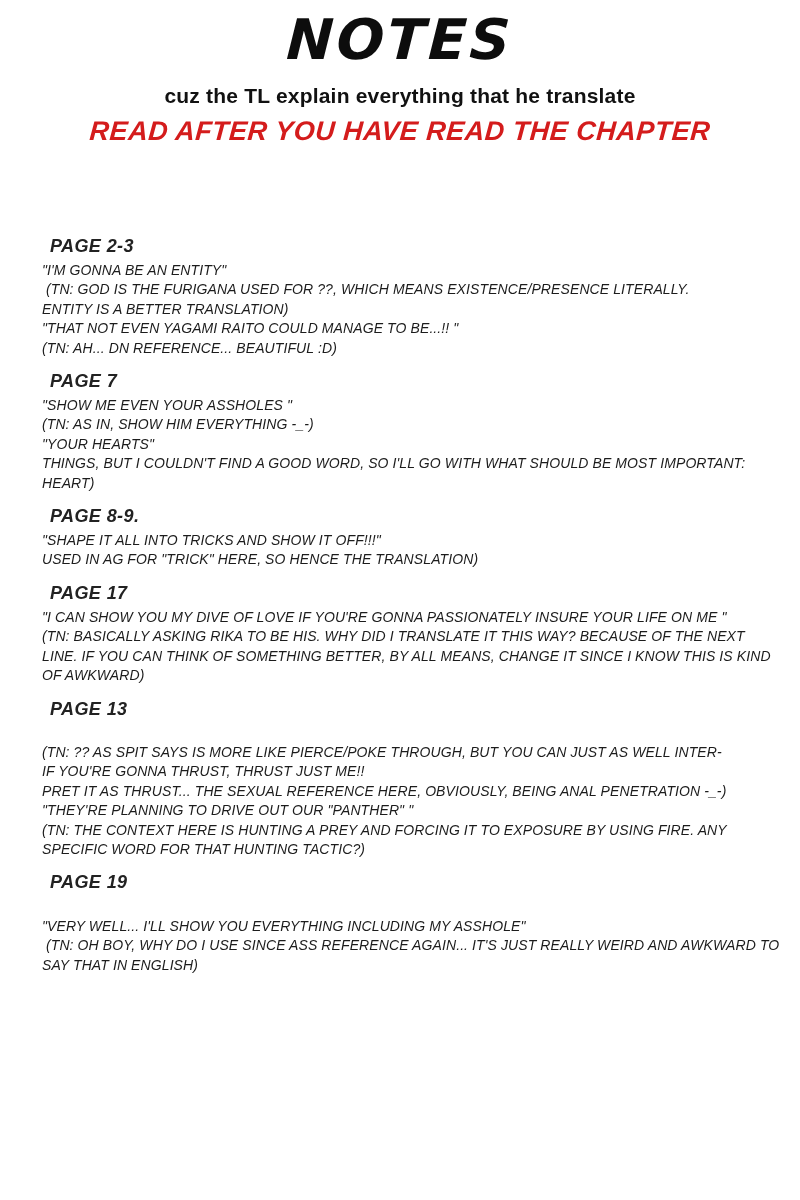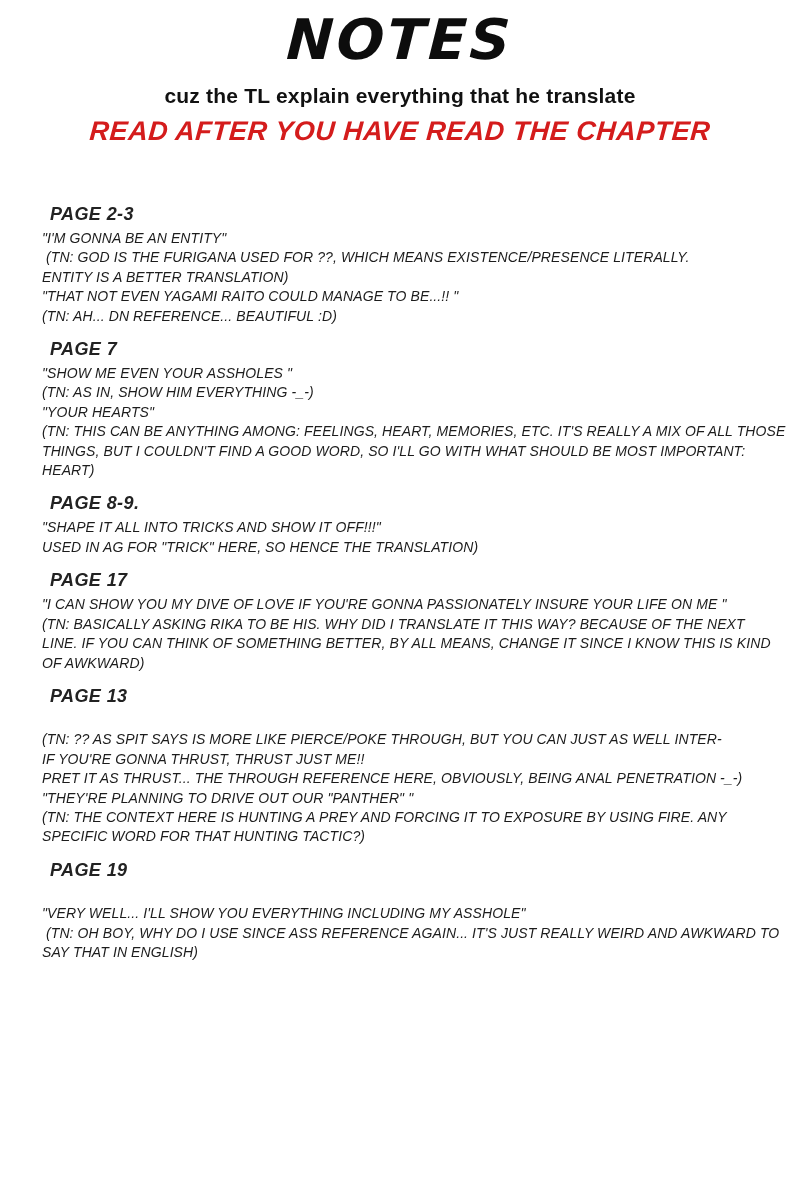--- a/index.html
+++ b/index.html
@@ -38,21 +38,21 @@
   .warning {
     margin: 8px 0 0 0;
     font-size: 27px;
     font-weight: 900;
     font-style: italic;
     letter-spacing: 0.5px;
     transform: skewX(-4deg);
   }
   
   .sections {
-    margin-top: 56px;
+    margin-top: 88px;
     padding-left: 42px;
     padding-right: 0;
   }
   .section { margin-top: 12px; }
   .section:first-child { margin-top: 0; }
   .page-heading {
     margin: 0 0 4px 8px;
     font-size: 18px;
     font-weight: 600;
     font-style: italic;
@@ -89,42 +89,41 @@
         <p class="line"> (TN: GOD IS THE FURIGANA USED FOR ??, WHICH MEANS EXISTENCE/PRESENCE LITERALLY.</p>
         <p class="line">ENTITY IS A BETTER TRANSLATION)</p>
         <p class="line">"THAT NOT EVEN YAGAMI RAITO COULD MANAGE TO BE...!! "</p>
         <p class="line">(TN: AH... DN REFERENCE... BEAUTIFUL :D)</p>
       </section>
       <section class="section">
         <h2 class="page-heading">PAGE 7</h2>
         <p class="line">"SHOW ME EVEN YOUR ASSHOLES "</p>
         <p class="line">(TN: AS IN, SHOW HIM EVERYTHING -_-)</p>
         <p class="line">"YOUR HEARTS"</p>
-        <p class="line">(TN: THIS CAN BE ANYTHING AMONG: FEELINGS, HEART, MEMORIES, ETC. IT'S REALLY A MIX OF ALL THOSE</p>
         <p class="line">THINGS, BUT I COULDN'T FIND A GOOD WORD, SO I'LL GO WITH WHAT SHOULD BE MOST IMPORTANT:</p>
         <p class="line">HEART)</p>
       </section>
       <section class="section">
         <h2 class="page-heading">PAGE 8-9.</h2>
         <p class="line">"SHAPE IT ALL INTO TRICKS AND SHOW IT OFF!!!"</p>
         <p class="line">USED IN AG FOR "TRICK" HERE, SO HENCE THE TRANSLATION)</p>
       </section>
       <section class="section">
         <h2 class="page-heading">PAGE 17</h2>
         <p class="line">"I CAN SHOW YOU MY DIVE OF LOVE IF YOU'RE GONNA PASSIONATELY INSURE YOUR LIFE ON ME "</p>
         <p class="line">(TN: BASICALLY ASKING RIKA TO BE HIS. WHY DID I TRANSLATE IT THIS WAY? BECAUSE OF THE NEXT</p>
         <p class="line">LINE. IF YOU CAN THINK OF SOMETHING BETTER, BY ALL MEANS, CHANGE IT SINCE I KNOW THIS IS KIND</p>
         <p class="line">OF AWKWARD)</p>
       </section>
       <section class="section">
         <h2 class="page-heading">PAGE 13</h2>
         <p class="line">&nbsp;</p>
         <p class="line">(TN: ?? AS SPIT SAYS IS MORE LIKE PIERCE/POKE THROUGH, BUT YOU CAN JUST AS WELL INTER-</p>
         <p class="line">IF YOU'RE GONNA THRUST, THRUST JUST ME!!</p>
-        <p class="line">PRET IT AS THRUST... THE THROUGH REFERENCE HERE, OBVIOUSLY, BEING ANAL PENETRATION -_-)</p>
+        <p class="line">PRET IT AS THRUST... THE SEXUAL REFERENCE HERE, OBVIOUSLY, BEING ANAL PENETRATION -_-)</p>
         <p class="line">"THEY'RE PLANNING TO DRIVE OUT OUR "PANTHER" "</p>
         <p class="line">(TN: THE CONTEXT HERE IS HUNTING A PREY AND FORCING IT TO EXPOSURE BY USING FIRE. ANY</p>
         <p class="line">SPECIFIC WORD FOR THAT HUNTING TACTIC?)</p>
       </section>
       <section class="section">
         <h2 class="page-heading">PAGE 19</h2>
         <p class="line">&nbsp;</p>
         <p class="line">"VERY WELL... I'LL SHOW YOU EVERYTHING INCLUDING MY ASSHOLE"</p>
         <p class="line"> (TN: OH BOY, WHY DO I USE SINCE ASS REFERENCE AGAIN... IT'S JUST REALLY WEIRD AND AWKWARD TO</p>
         <p class="line">SAY THAT IN ENGLISH)</p>

